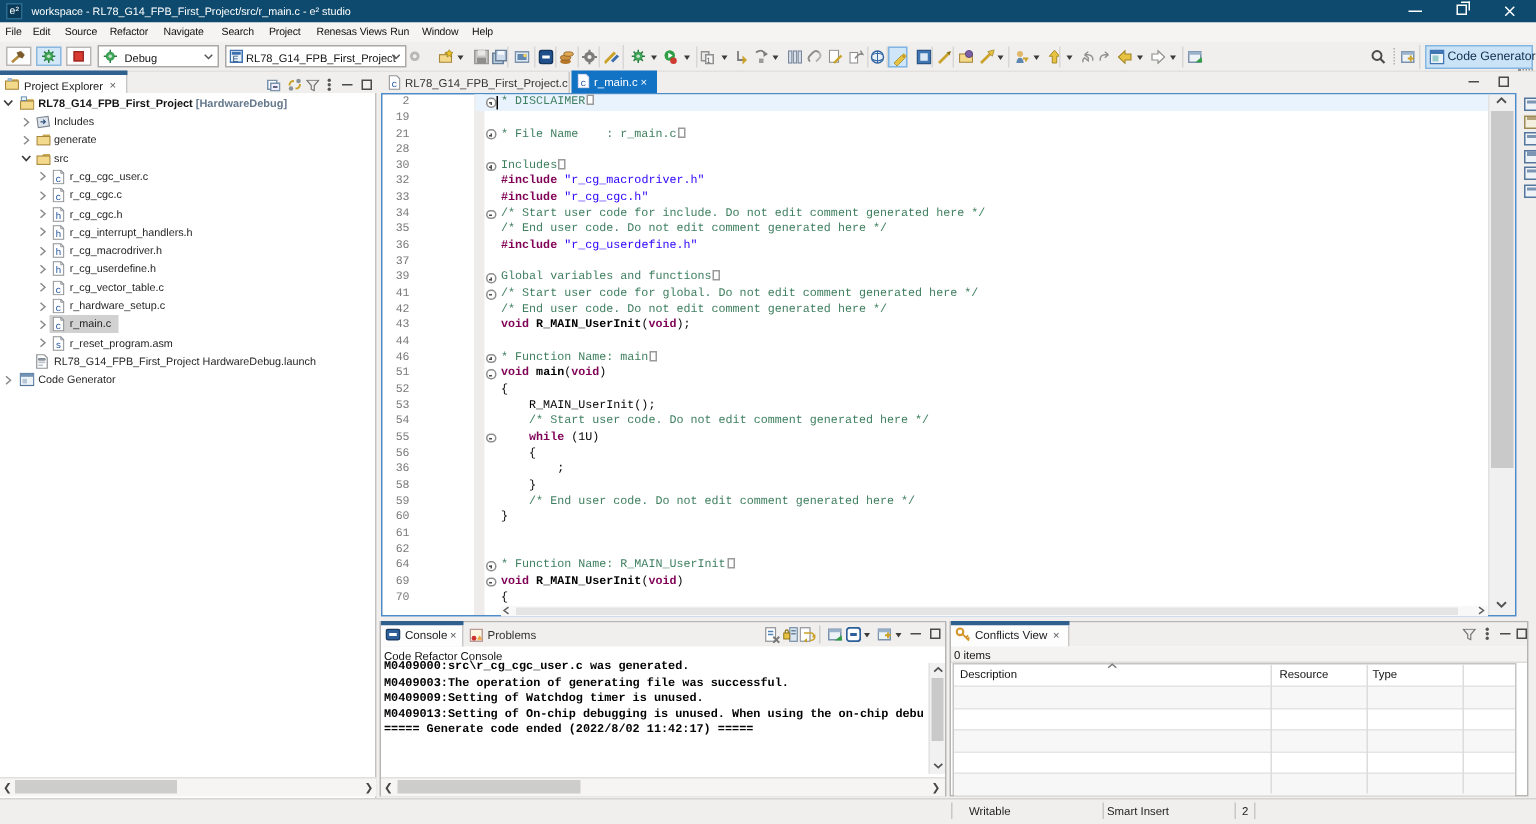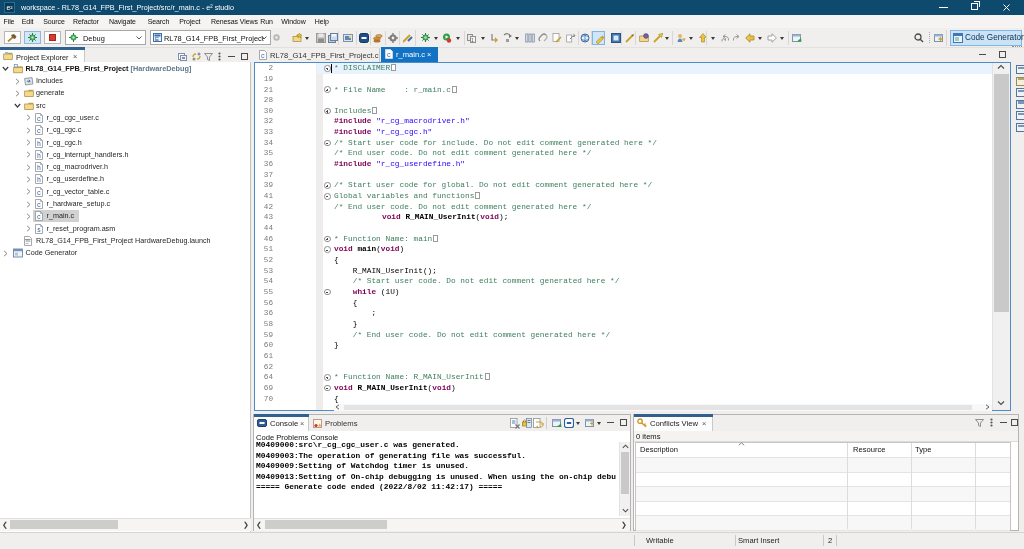--- a/index.html
+++ b/index.html
@@ -680,24 +680,24 @@
       <div style="height:10.66px;line-height:10.66px;white-space:pre;"></div>
       <div style="height:10.66px;line-height:10.66px;white-space:pre;"><span class="cm">* File Name&nbsp;&nbsp;&nbsp; : r_main.c</span><span class="fb"></span></div>
       <div style="height:10.66px;line-height:10.66px;white-space:pre;"></div>
       <div style="height:10.66px;line-height:10.66px;white-space:pre;"><span class="cm">Includes</span><span class="fb"></span></div>
       <div style="height:10.66px;line-height:10.66px;white-space:pre;"><span class="kw">#include</span> <span class="st">"r_cg_macrodriver.h"</span></div>
       <div style="height:10.66px;line-height:10.66px;white-space:pre;"><span class="kw">#include</span> <span class="st">"r_cg_cgc.h"</span></div>
       <div style="height:10.66px;line-height:10.66px;white-space:pre;"><span class="cm">/* Start user code for include. Do not edit comment generated here */</span></div>
       <div style="height:10.66px;line-height:10.66px;white-space:pre;"><span class="cm">/* End user code. Do not edit comment generated here */</span></div>
       <div style="height:10.66px;line-height:10.66px;white-space:pre;"><span class="kw">#include</span> <span class="st">"r_cg_userdefine.h"</span></div>
       <div style="height:10.66px;line-height:10.66px;white-space:pre;"></div>
+      <div style="height:10.66px;line-height:10.66px;white-space:pre;"><span class="cm">Global variables and functions</span><span class="fb"></span></div>
       <div style="height:10.66px;line-height:10.66px;white-space:pre;"><span class="cm">/* Start user code for global. Do not edit comment generated here */</span></div>
-      <div style="height:10.66px;line-height:10.66px;white-space:pre;"><span class="cm">Global variables and functions</span><span class="fb"></span></div>
       <div style="height:10.66px;line-height:10.66px;white-space:pre;"><span class="cm">/* End user code. Do not edit comment generated here */</span></div>
-      <div style="height:10.66px;line-height:10.66px;white-space:pre;margin-left:48px;"><span class="kw">void</span> <b>R_MAIN_UserInit</b>(<span class="kw">void</span>);</div>
+      <div style="height:10.66px;line-height:10.66px;white-space:pre;"><span class="kw">void</span> <b>R_MAIN_UserInit</b>(<span class="kw">void</span>);</div>
       <div style="height:10.66px;line-height:10.66px;white-space:pre;"></div>
       <div style="height:10.66px;line-height:10.66px;white-space:pre;"><span class="cm">* Function Name: main</span><span class="fb"></span></div>
       <div style="height:10.66px;line-height:10.66px;white-space:pre;"><span class="kw">void</span> <b>main</b>(<span class="kw">void</span>)</div>
       <div style="height:10.66px;line-height:10.66px;white-space:pre;">{</div>
       <div style="height:10.66px;line-height:10.66px;white-space:pre;">    R_MAIN_UserInit();</div>
       <div style="height:10.66px;line-height:10.66px;white-space:pre;">    <span class="cm">/* Start user code. Do not edit comment generated here */</span></div>
       <div style="height:10.66px;line-height:10.66px;white-space:pre;">    <span class="kw">while</span> (1U)</div>
       <div style="height:10.66px;line-height:10.66px;white-space:pre;">    {</div>
       <div style="height:10.66px;line-height:10.66px;white-space:pre;">        ;</div>
       <div style="height:10.66px;line-height:10.66px;white-space:pre;">    }</div>
@@ -808,21 +808,21 @@
 <div class="abs" style="left:585px;top:418px;width:10px;height:10px;">
       <svg width="10" height="10">
         <rect x="0.5" y="1.5" width="8" height="7" fill="#eef3f8" stroke="#7a92ac"></rect>
         <rect x="0.5" y="1.5" width="8" height="2" fill="#9ab2ca"></rect>
         <path d="M7 3.5 v4 M5 5.5 h4" stroke="#caa227" stroke-width="1.2"></path>
       </svg>
     </div>
 <div class="abs" style="left:597px;top:422px;width:0;height:0;border-left:2.5px solid transparent;border-right:2.5px solid transparent;border-top:3.5px solid #3b3b3b;"></div>
 <div class="abs" style="left:607px;top:422px;width:7px;height:1.4px;background:#4a4a4a;"></div>
 <div class="abs" style="left:620px;top:419px;width:7px;height:6.5px;border:1px solid #4a4a4a;border-top-width:1.8px;"></div>
-<div class="abs" style="left:256px;top:433px;font-size:7.6px;color:#111;">Code Problems Console</div>
+<div class="abs" style="left:256px;top:433px;font-size:7.6px;color:#111;">Code Refactor Console</div>
 <div class="abs mono" style="left:256px;top:440px;font-size:7.9px;font-weight:bold;color:#000;">
       <div style="height:10.55px;line-height:10.55px;white-space:pre;">M0409000:src\r_cg_cgc_user.c was generated.</div>
       <div style="height:10.55px;line-height:10.55px;white-space:pre;">M0409003:The operation of generating file was successful.</div>
       <div style="height:10.55px;line-height:10.55px;white-space:pre;">M0409009:Setting of Watchdog timer is unused.</div>
       <div style="height:10.55px;line-height:10.55px;white-space:pre;">M0409013:Setting of On-chip debugging is unused. When using the on-chip debu</div>
       <div style="height:10.55px;line-height:10.55px;white-space:pre;">===== Generate code ended (2022/8/02 11:42:17) =====</div>
     </div>
 <div class="abs" style="left:619px;top:442px;width:11px;height:74px;background:#f1f1f1;border-left:1px solid #e2e2e2;"></div>
 <div class="abs" style="left:621px;top:452px;width:8px;height:42px;background:#c9c9c9;"></div>
 <div class="abs" style="left:621.5px;top:444px;width:7px;height:5px;">

